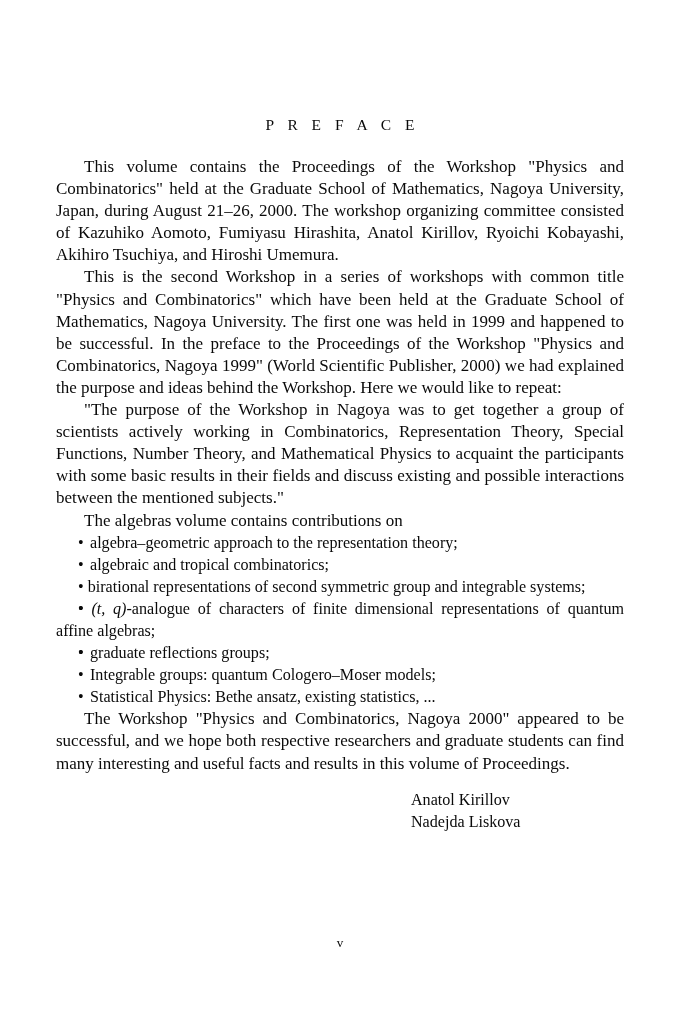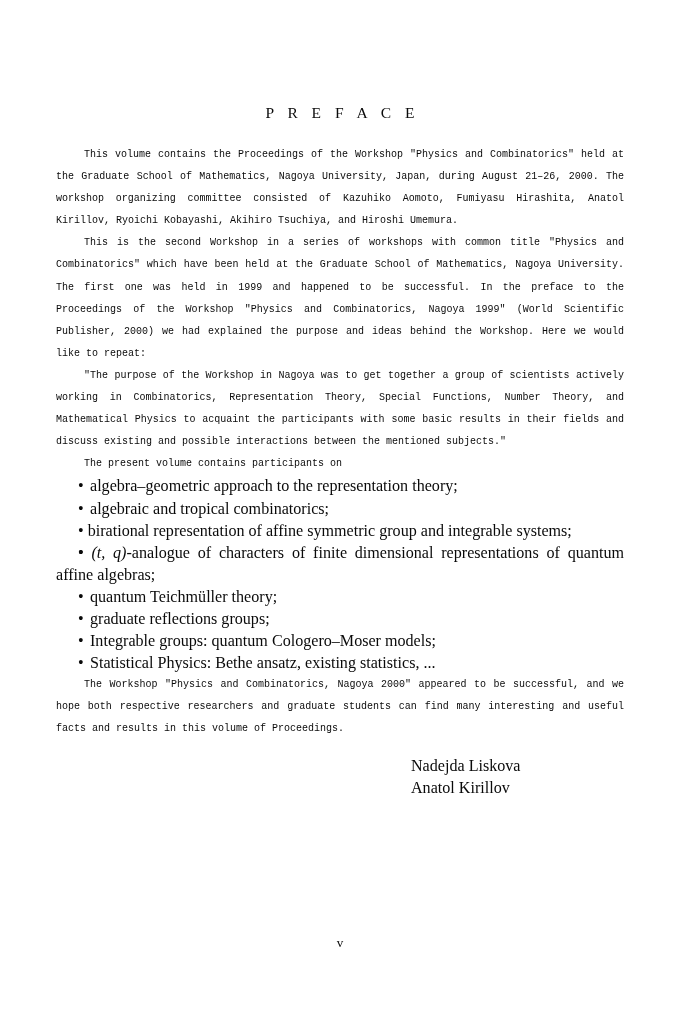--- a/index.html
+++ b/index.html
@@ -13,40 +13,39 @@
     height: 1012px;
     background: #ffffff;
     margin: 0 auto;
     overflow: hidden;
     font-family: "Liberation Serif", "DejaVu Serif", serif;
     color: #0a0a0a;
   }
   .content {
     position: absolute;
     left: 56px;
-    top: 104px;
+    top: 116px;
     width: 568px;
   }
   .preface-title {
     text-align: center;
     font-size: 15.5px;
     letter-spacing: 5.0px;
     text-indent: 5px;
     margin: 0 0 22px 0;
     font-weight: normal;
   }
   p.body-par {
     margin: 0;
-    font-size: 10px;
+    font-size: 17px;
     line-height: 22.1px;
     text-align: justify;
     text-justify: inter-word;
     text-indent: 28px;
     hyphens: manual;
-    font-family: Liberation Mono, monospace;
   }
   .bullet-line {
     margin: 0;
     font-size: 16.1px;
     line-height: 22.1px;
     text-align: justify;
     text-indent: 0;
     padding-left: 34px;
     position: relative;
   }
@@ -90,49 +89,48 @@
   <div class="content">
 
     <div class="preface-title">P R E F A C E</div>
 
     <p class="body-par">This volume contains the Proceedings of the Workshop "Physics and Combinatorics" held at the Graduate School of Mathematics, Nagoya University, Japan, during August 21–26, 2000. The workshop organizing committee consisted of Kazuhiko Aomoto, Fumiyasu Hirashita, Anatol Kirillov, Ryoichi Kobayashi, Akihiro Tsuchiya, and Hiroshi Umemura.</p>
 
     <p class="body-par">This is the second Workshop in a series of workshops with common title "Physics and Combinatorics" which have been held at the Graduate School of Mathematics, Nagoya University. The first one was held in 1999 and happened to be successful. In the preface to the Proceedings of the Workshop "Physics and Combinatorics, Nagoya 1999" (World Scientific Publisher, 2000) we had explained the purpose and ideas behind the Workshop. Here we would like to repeat:</p>
 
     <p class="body-par">"The purpose of the Workshop in Nagoya was to get together a group of scientists actively working in Combinatorics, Representation Theory, Special Functions, Number Theory, and Mathematical Physics to acquaint the participants with some basic results in their fields and discuss existing and possible interactions between the mentioned subjects."</p>
 
-    <p class="body-par">The present volume contains participants on</p>
+    <p class="body-par">The algebras volume contains contributions on</p>
 
     <p class="bullet-line">
       <span class="bullet">•</span>
       <span>algebra–geometric approach to the representation theory;</span>
     </p>
 
     <p class="bullet-line">
       <span class="bullet">•</span>
       <span>algebraic and tropical combinatorics;</span>
     </p>
 
     <p class="bullet-wrap">
       <span style="margin-left:22px;">•</span>
-      <span>birational representation of affine symmetric group and integrable systems;</span>
+      <span>birational representations of second symmetric group and integrable systems;</span>
     </p>
 
     <p class="bullet-line">
       <span class="bullet">•</span>
     </p>
 
     <p class="bullet-wrap">
       <span style="margin-left:22px;">•</span>
       <span class="math-it">(t, q)</span><span>-analogue of characters of finite dimensional representations of quantum affine algebras;</span>
     </p>
 
     <p class="bullet-line">
       <span class="bullet">•</span>
-      <span>quantum Teichmüller theory;</span>
     </p>
 
     <p class="bullet-line">
       <span class="bullet">•</span>
       <span>graduate reflections groups;</span>
     </p>
 
     <p class="bullet-line">
       <span class="bullet">•</span>
       <span>Integrable groups: quantum Cologero–Moser models;</span>
@@ -140,20 +138,20 @@
 
     <p class="bullet-line">
       <span class="bullet">•</span>
       <span>Statistical Physics: Bethe ansatz, existing statistics, ...</span>
     </p>
 
     <p class="body-par">The Workshop "Physics and Combinatorics, Nagoya 2000" appeared to be successful, and we hope both respective researchers and graduate students can find many interesting and useful facts and results in this volume of Proceedings.</p>
 
 
     <div class="signature">
+      <span class="sig-line">Anatol Kirillov</span>
       <span class="sig-line">Nadejda Liskova</span>
-      <span class="sig-line">Anatol Kirillov</span>
     </div>
 
   </div>
 
   <div class="folio">v</div>
 </div>
 
 </body></html>

